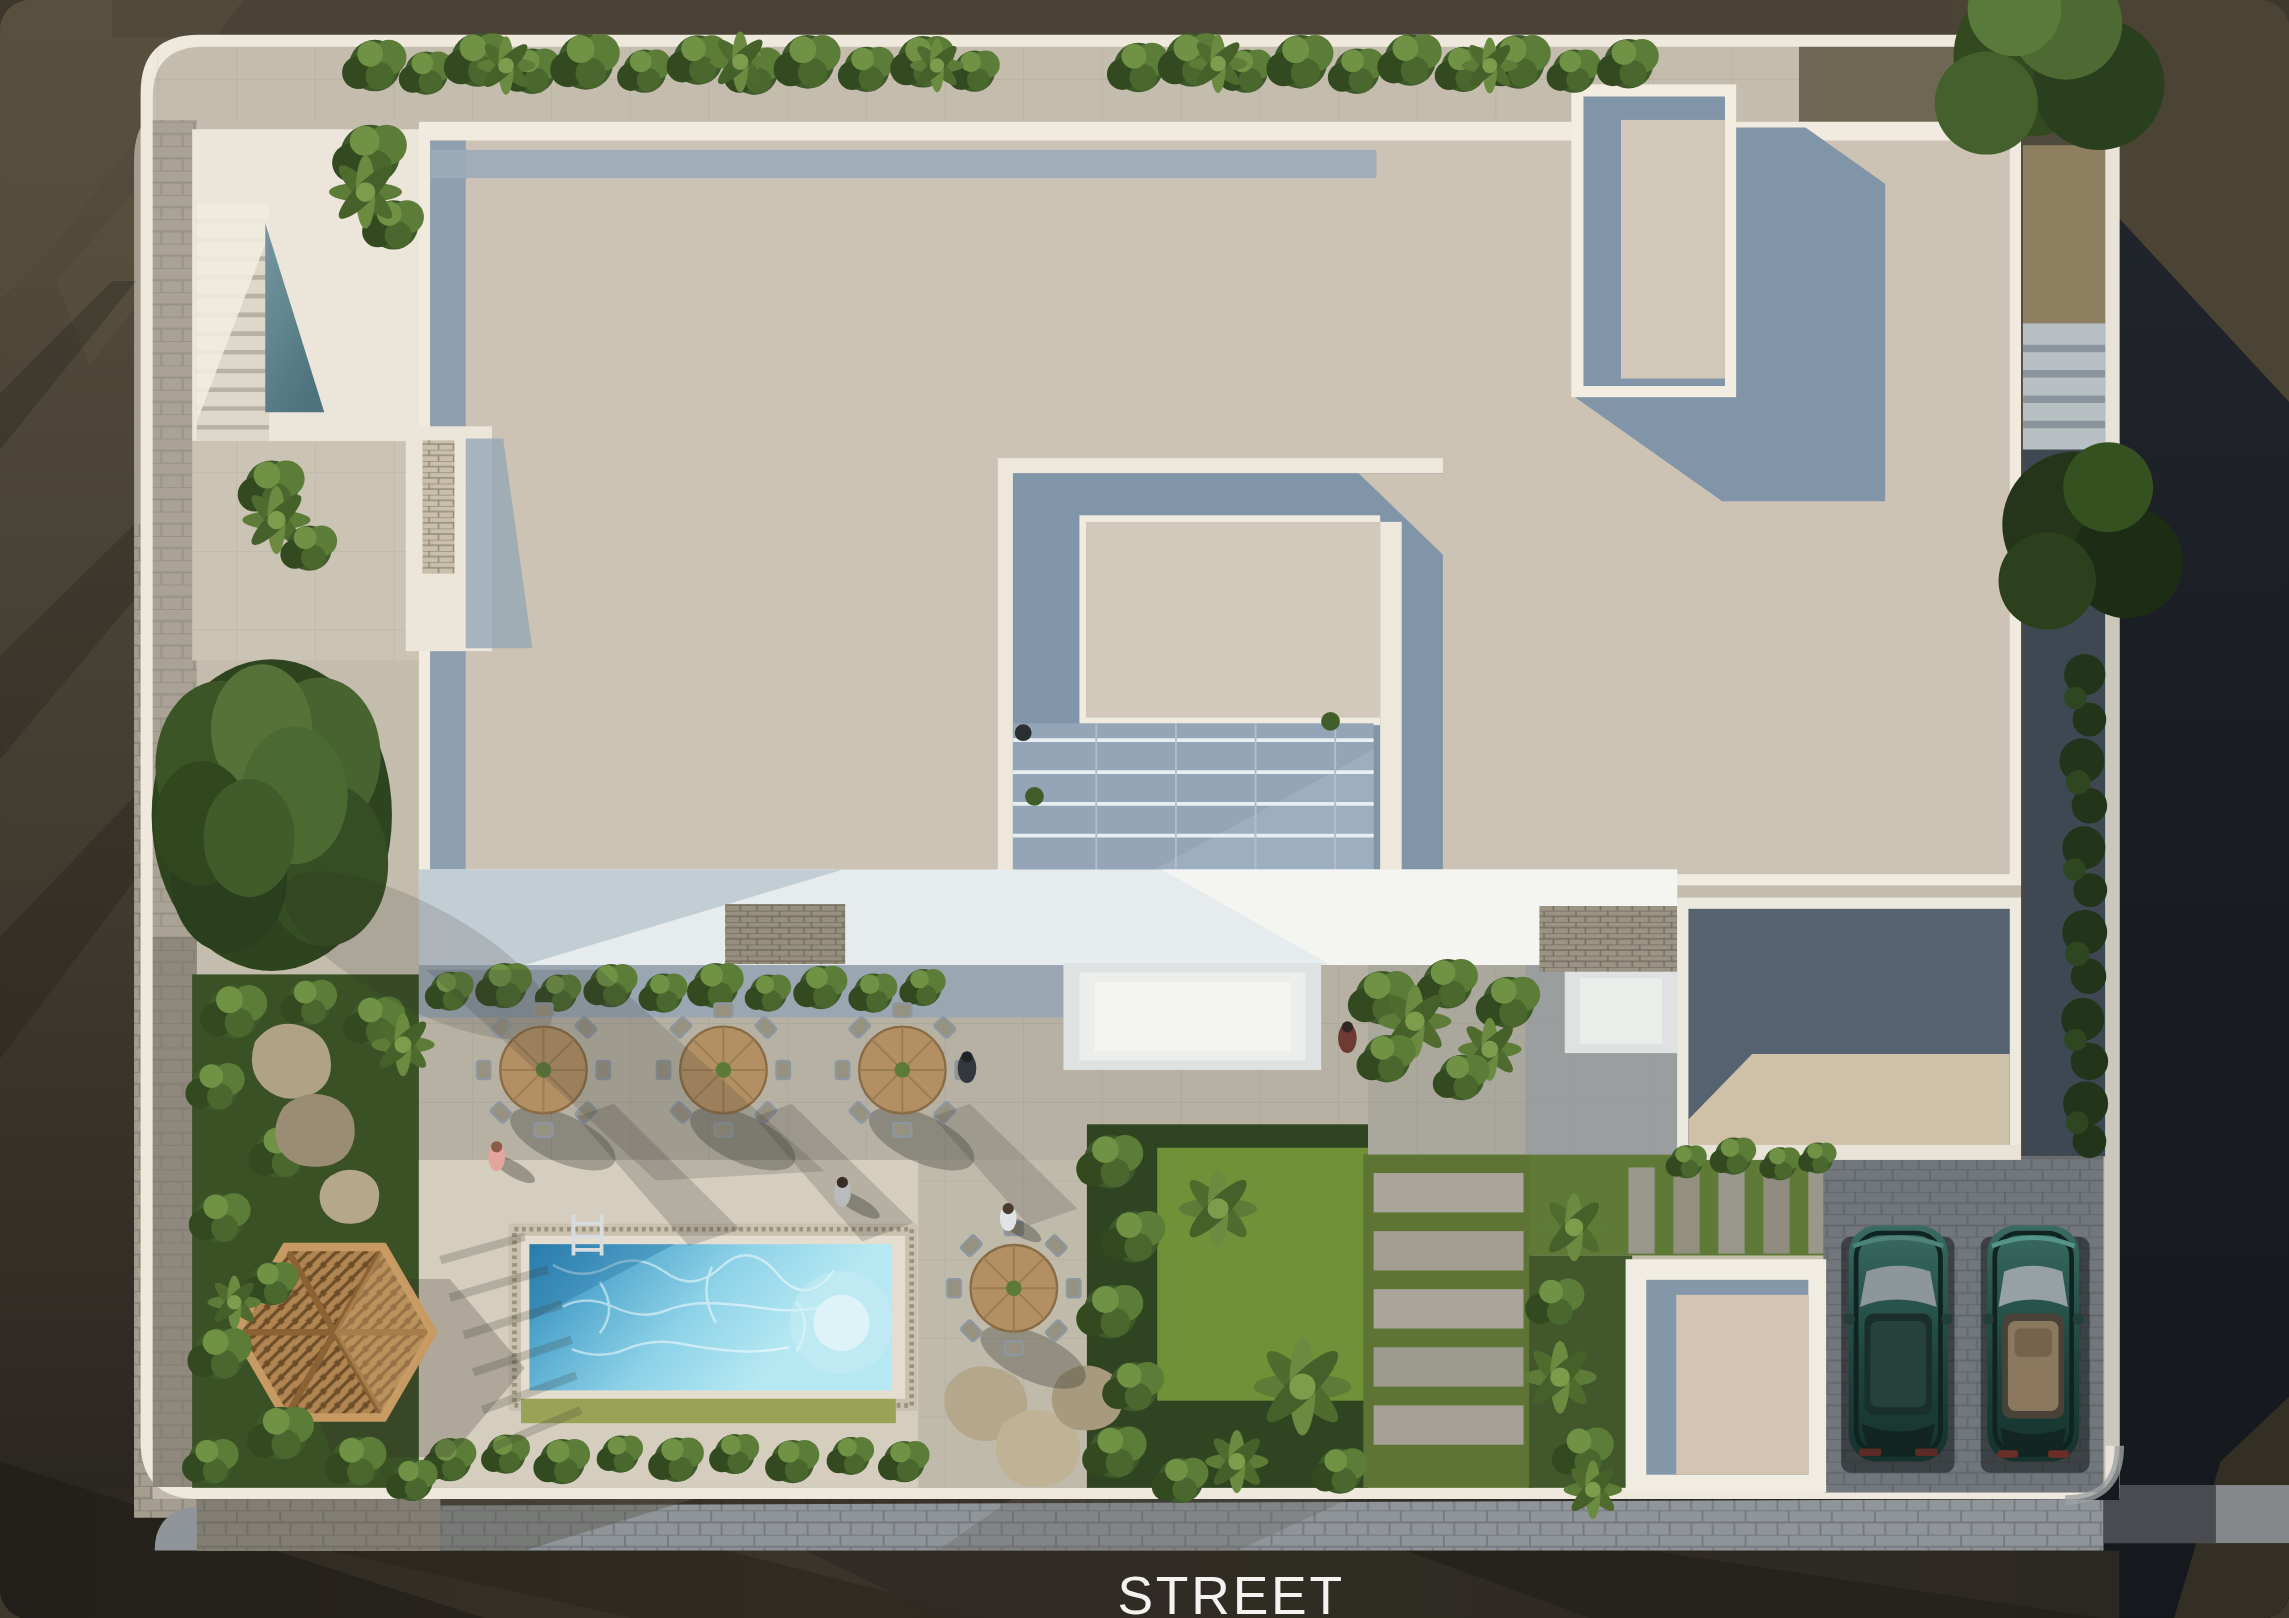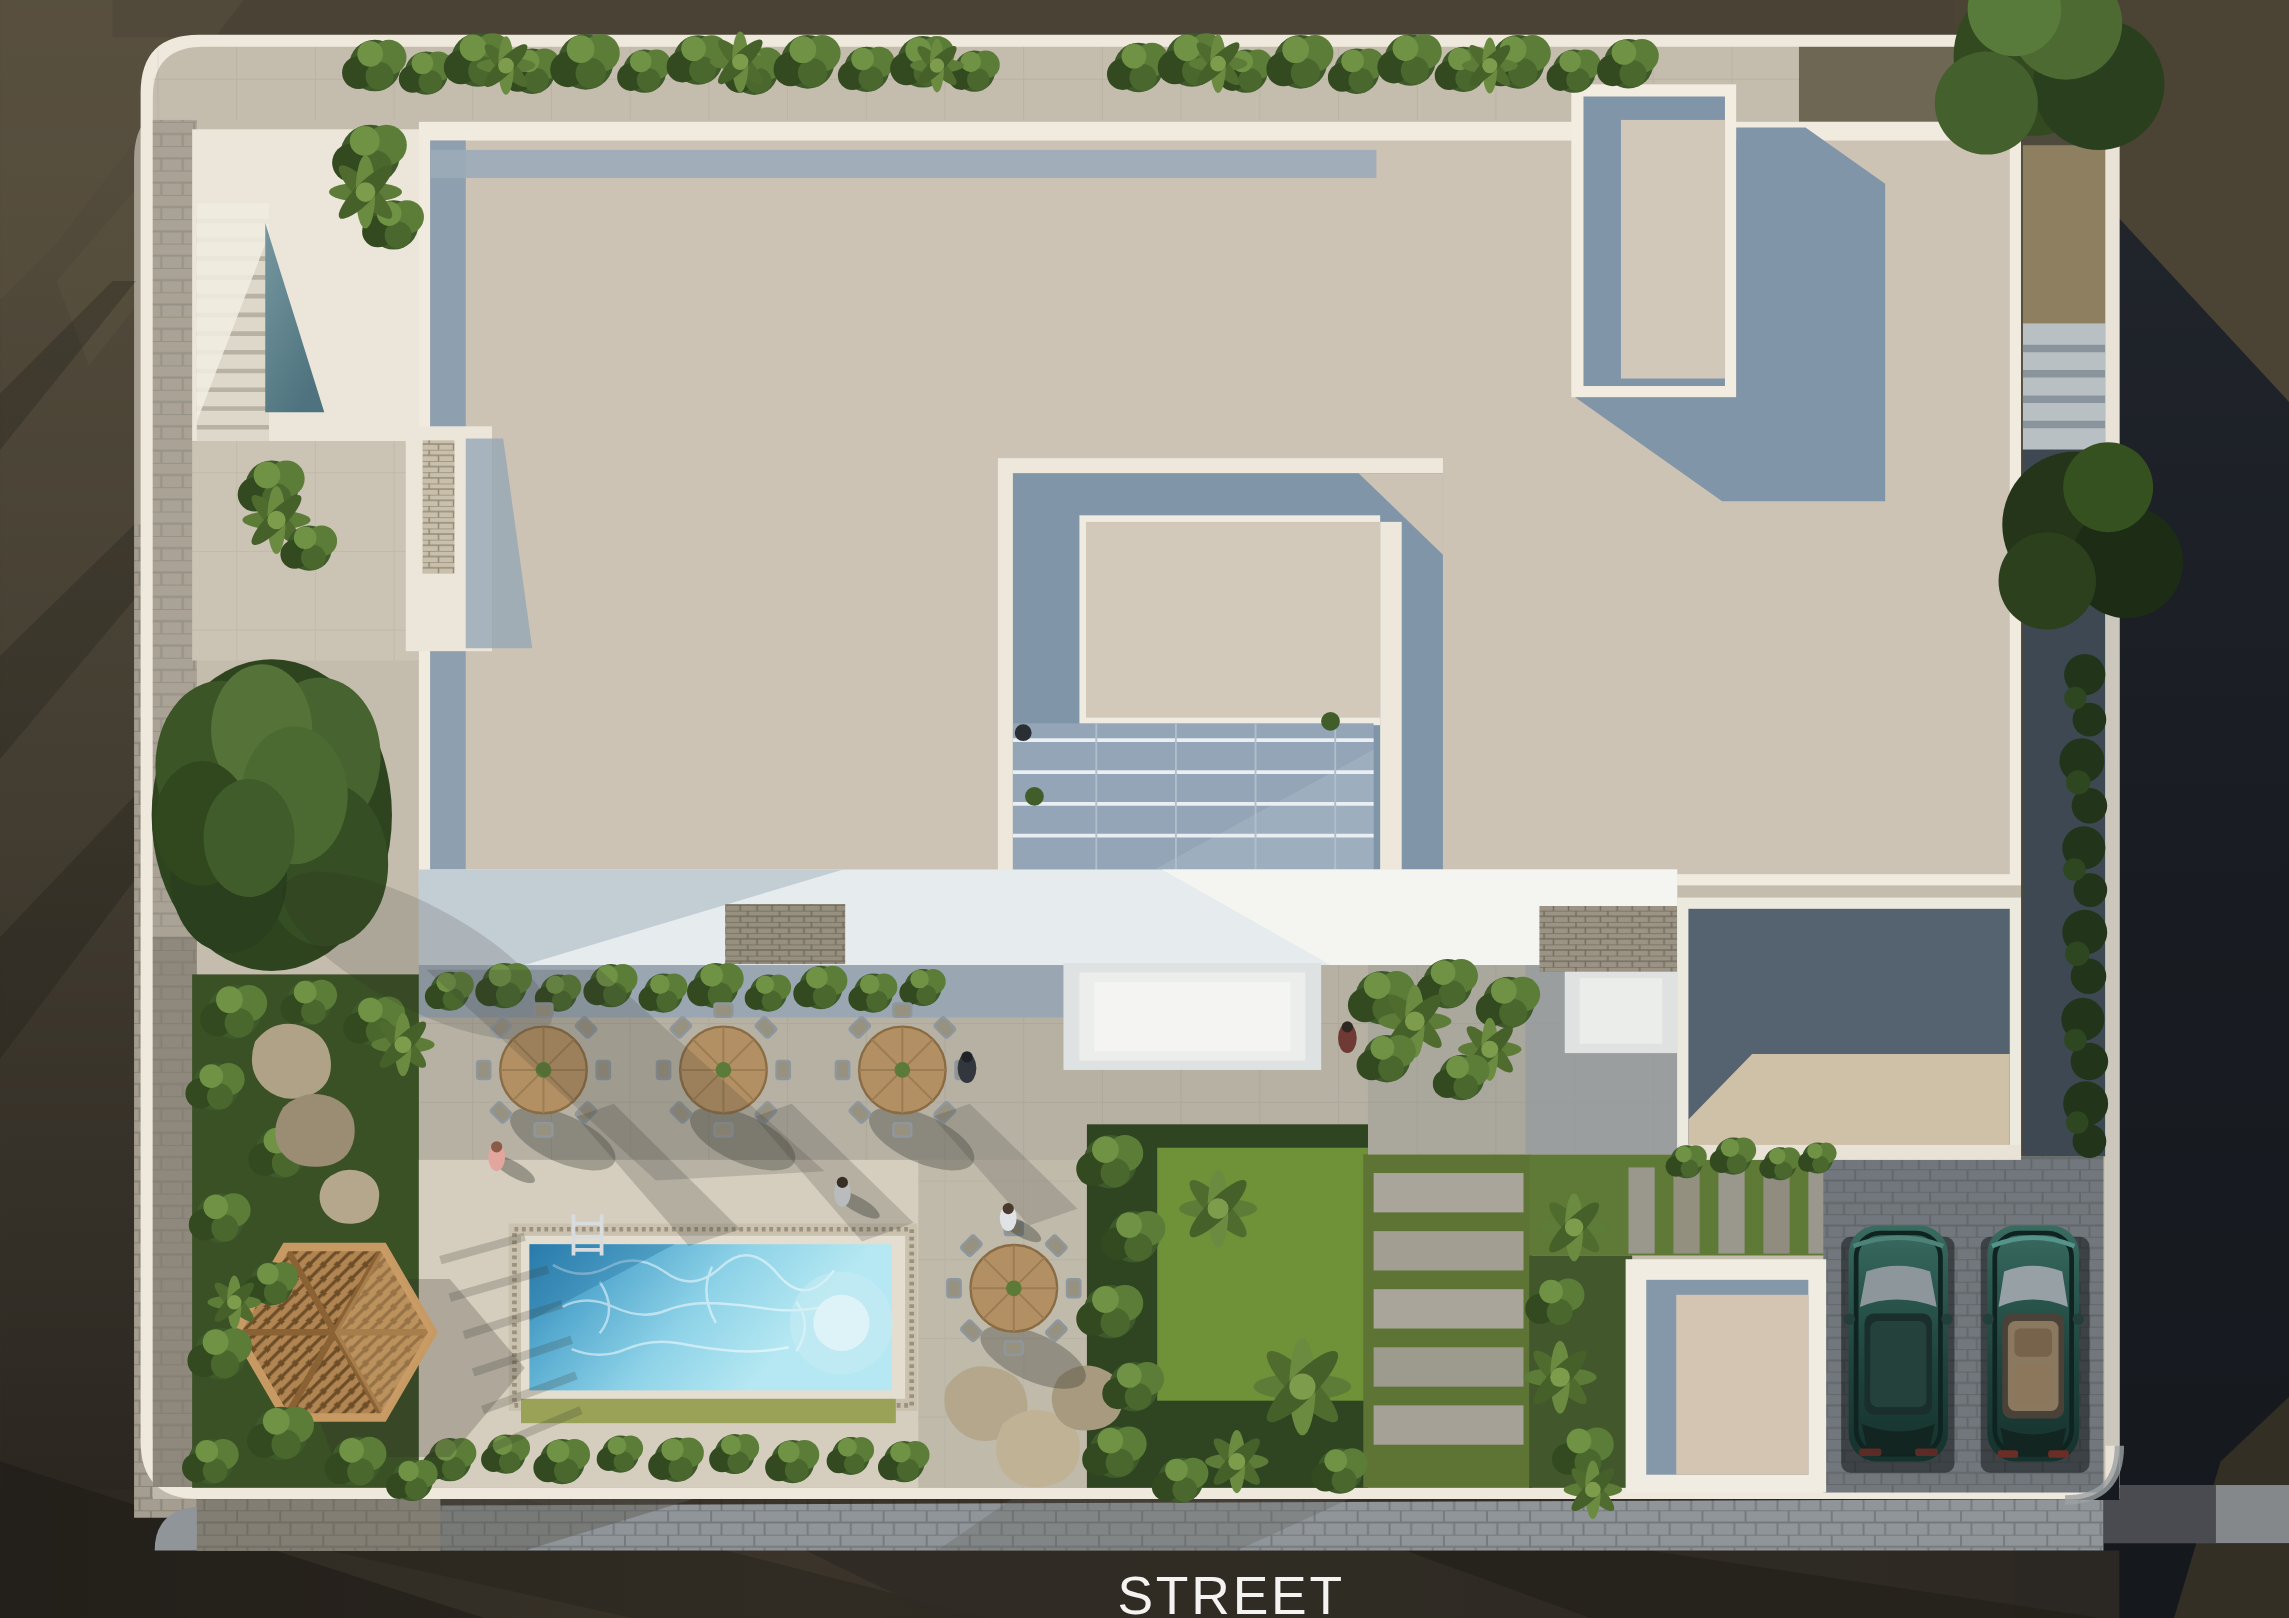--- a/index.html
+++ b/index.html
@@ -1,16 +1,16 @@
 <!DOCTYPE html>
 <html style="font-size:15px"><head>
 <meta charset="utf-8">
 <style>
 html,body{margin:0;padding:0;background:#3d372c;}
-#wrap{position:relative;width:2290px;height:1619px;overflow:hidden;font-family:"Liberation Sans",sans-serif;}
+#wrap{position:relative;width:2290px;height:1619px;overflow:hidden;font-family:"Liberation Sans",sans-serif;border-radius:30px;}
 svg{display:block}
 </style>
 </head>
 <body>
 <div id="wrap">
 <svg width="2290" height="1619" viewBox="0 0 2444 1728">
 <defs>
 <linearGradient id="asphL" x1="0" y1="0" x2="0" y2="1">
  <stop offset="0" stop-color="#574f3e"></stop>
           <stop offset="0.45" stop-color="#453f33"></stop>

